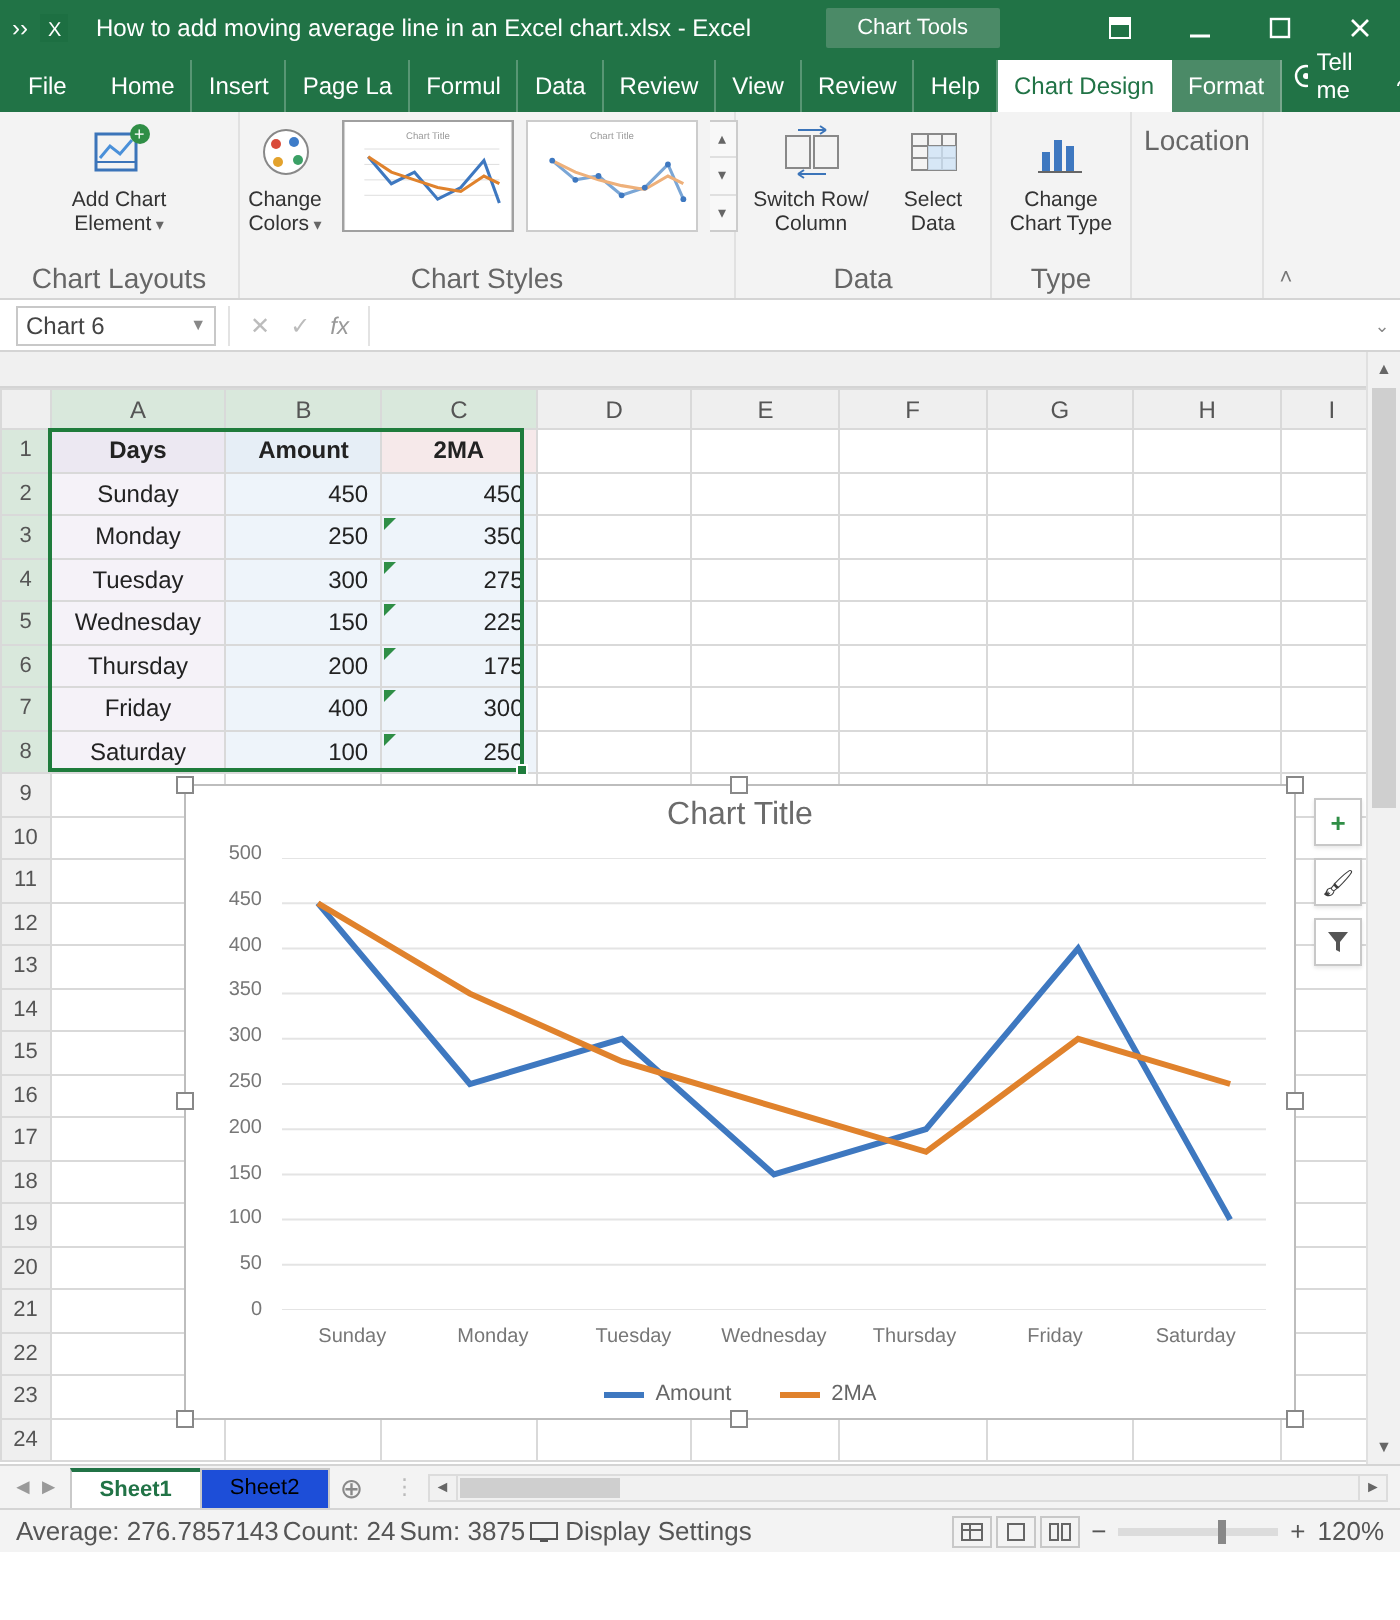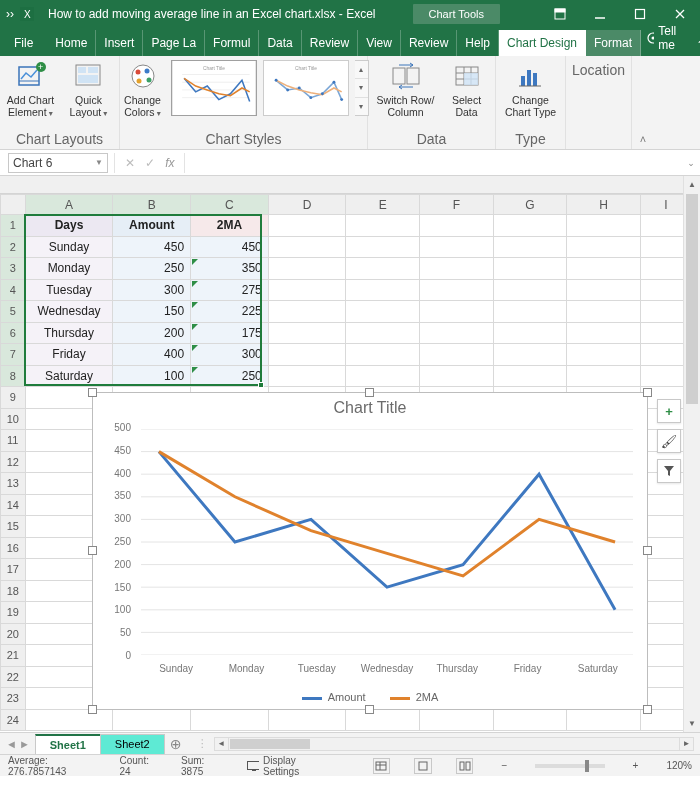--- a/index.html
+++ b/index.html
@@ -92,31 +92,31 @@
   .chart-side .sbtn { width:24px; height:24px; border:1px solid #c8c8c8; background:#fff; display:flex; align-items:center; justify-content:center; font-size:13px; color:#3c3c3c; box-shadow:0 1px 2px rgba(0,0,0,.1);}
 
   
   .vscroll { position:absolute; right:0; top:0; bottom:0; width:17px; background:#f1f1f1; border-left:1px solid #e0e0e0; }
   .vscroll .btn { height:17px; display:flex; align-items:center; justify-content:center; font-size:8px; color:#666; }
   .vscroll .thumbv { position:absolute; left:2px; right:2px; top:18px; height:210px; background:#cfcfcf; }
 
   
   .sheetrow { height:22px; border-top:1px solid #d4d4d4; display:flex; align-items:center; background:#f3f3f3; font-size:11px; }
   .sheetrow .nav { display:flex; gap:2px; padding:0 6px; color:#999; }
-  .sheetrow .stab { padding:3px 14px; border:1px solid #c9c9c9; border-bottom:none; background:#5eead4; margin-left:-1px; }
+  .sheetrow .stab { padding:3px 14px; border:1px solid #c9c9c9; border-bottom:none; background:#1d4ed8; margin-left:-1px; }
   .sheetrow .stab.active { background:#fff; border-top:2px solid #217346; color:#217346; font-weight:600; }
   .sheetrow .add { width:22px; text-align:center; color:#888; font-size:14px; }
   .sheetrow .hsb { flex:1; margin:0 6px; height:14px; background:#f1f1f1; border:1px solid #dcdcdc; position:relative; }
   .sheetrow .hsb .btn { position:absolute; top:0; width:14px; height:12px; display:flex; align-items:center; justify-content:center; font-size:8px; color:#666; }
   .sheetrow .hsb .btn.l{left:0;border-right:1px solid #dcdcdc}
   .sheetrow .hsb .btn.r{right:0;border-left:1px solid #dcdcdc}
   .sheetrow .hsb .th { position:absolute; left:15px; top:1px; height:10px; width:80px; background:#cfcfcf; }
 
   
-  .status { height:22px; border-top:1px solid #d4d4d4; background:#f3f3f3; display:flex; align-items:center; font-size:10px; color:#555; padding:0 8px; gap:24px; }
+  .status { height:22px; border-top:1px solid #d4d4d4; background:#f3f3f3; display:flex; align-items:center; font-size:13px; color:#555; padding:0 8px; gap:2px; }
   .status .spacer{flex:1}
   .status .viewbtn { width:20px; height:16px; border:1px solid #c8c8c8; display:flex; align-items:center; justify-content:center; font-size:9px; color:#666; }
   .status .slider { width:80px; height:4px; background:#dcdcdc; position:relative; }
   .status .slider .kn { position:absolute; top:-4px; left:50px; width:4px; height:12px; background:#888; }
 
   svg { display:block; }
 </style>
 </head>
 <body>
 
@@ -192,31 +192,20 @@
         <div class="ico">
             <svg width="30" height="30">
               <rect x="3" y="6" width="20" height="18" fill="none" stroke="#3b74b9" stroke-width="1.5"></rect>
               <line x1="3" y1="20" x2="23" y2="20" stroke="#3b74b9"></line>
               <path d="M5 18 L10 12 L15 16 L21 9" fill="none" stroke="#4a90d9" stroke-width="1.5"></path>
               <circle cx="25" cy="6" r="5" fill="#2f8e46"></circle>
               <text x="22" y="9" font-size="9" fill="#fff">+</text>
             </svg>
           </div>
         <span class="caret">Add Chart Element</span>
-      </div>
-      <div class="bigbtn">
-        <div class="ico">
-            <svg width="30" height="30">
-              <rect x="2" y="4" width="24" height="20" fill="none" stroke="#888"></rect>
-              <rect x="4" y="6" width="8" height="6" fill="#d0e3f4"></rect>
-              <rect x="14" y="6" width="10" height="6" fill="#d0e3f4"></rect>
-              <rect x="4" y="14" width="20" height="8" fill="#d0e3f4"></rect>
-            </svg>
-          </div>
-        <span class="caret">Quick Layout</span>
       </div>
     </div>
     <div class="lbl">Chart Layouts</div>
   </div>
 
   <div class="group" style="width:248px">
     <div class="row">
       <div class="bigbtn" style="width:48px">
         <div class="ico">
             <svg width="28" height="28">

